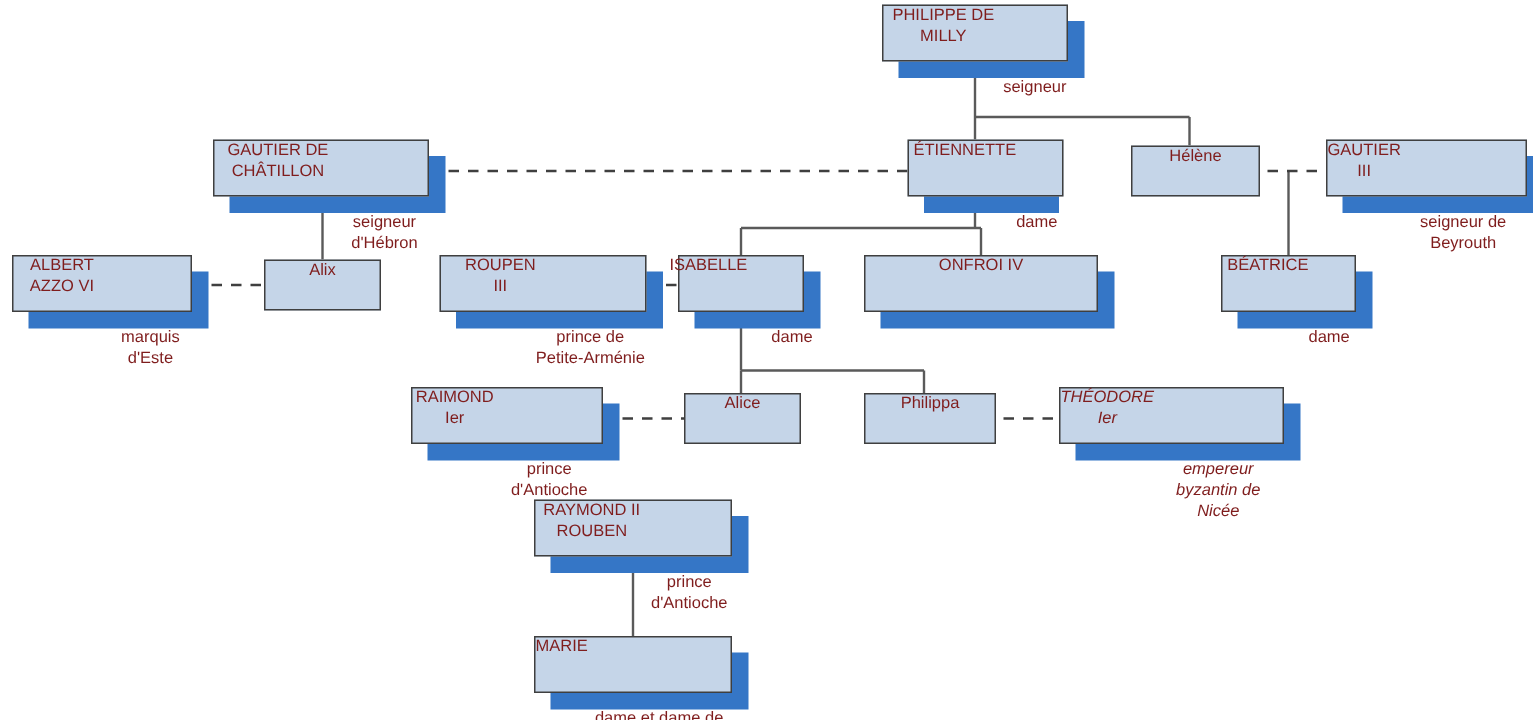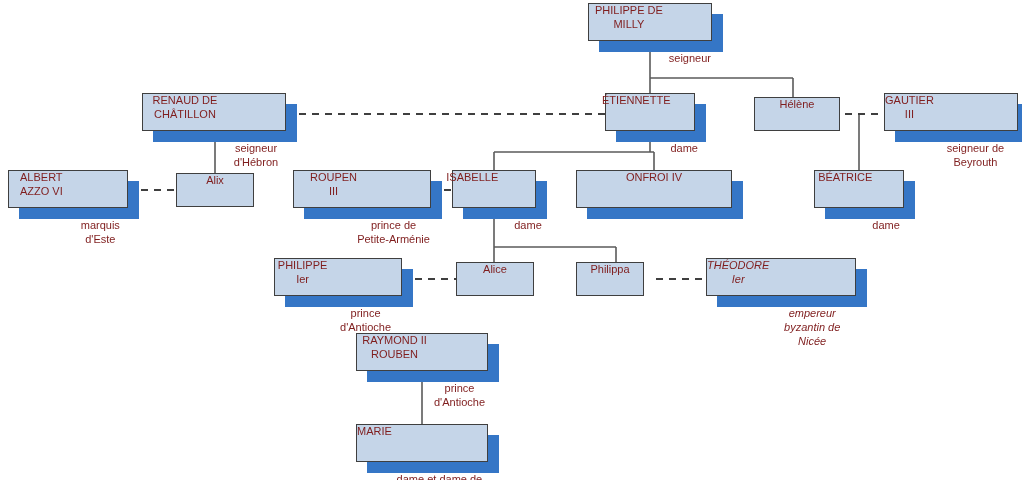--- a/index.html
+++ b/index.html
@@ -74,25 +74,25 @@
   </svg>
 
   <div id="nodes-layer">
       <div class="shadow" style="left: 599px; top: 14px; width: 124px; height: 38px;"></div>
       <div class="node" style="left: 588px; top: 3px; width: 124px; height: 38px;">
         <div class="l1">PHILIPPE DE MILLY</div>
         <div class="l2">seigneur</div>
       </div>
       <div class="shadow" style="left: 153px; top: 104px; width: 144px; height: 38px;"></div>
       <div class="node" style="left: 142px; top: 93px; width: 144px; height: 38px;">
-        <div class="l1">RENAUD DE CHÂTILLON</div>
+        <div class="l1">GAUTIER DE CHÂTILLON</div>
         <div class="l2">seigneur d'Hébron</div>
       </div>
       <div class="shadow" style="left: 616px; top: 104px; width: 90px; height: 38px;"></div>
-      <div class="node" style="left: 605px; top: 93px; width: 90px; height: 38px;">
+      <div class="node" style="left: 605px; top: 93px; width: 104px; height: 38px;">
         <div class="l1">ÉTIENNETTE</div>
         <div class="l2">dame</div>
       </div>
       <div class="node single" style="left: 754px; top: 97px; width: 86px; height: 34px;">
         <div class="l1">Hélène</div>
       </div>
       <div class="shadow" style="left: 895px; top: 104px; width: 134px; height: 38px;"></div>
       <div class="node" style="left: 884px; top: 93px; width: 134px; height: 38px;">
         <div class="l1">GAUTIER III</div>
         <div class="l2">seigneur de Beyrouth</div>
@@ -119,27 +119,27 @@
       <div class="node" style="left: 576px; top: 170px; width: 156px; height: 38px;">
         <div class="l1">ONFROI IV</div>
       </div>
       <div class="shadow" style="left: 825px; top: 181px; width: 90px; height: 38px;"></div>
       <div class="node" style="left: 814px; top: 170px; width: 90px; height: 38px;">
         <div class="l1">BÉATRICE</div>
         <div class="l2">dame</div>
       </div>
       <div class="shadow" style="left: 285px; top: 269px; width: 128px; height: 38px;"></div>
       <div class="node" style="left: 274px; top: 258px; width: 128px; height: 38px;">
-        <div class="l1">PHILIPPE Ier</div>
+        <div class="l1">RAIMOND Ier</div>
         <div class="l2">prince d'Antioche</div>
       </div>
       <div class="node single" style="left: 456px; top: 262px; width: 78px; height: 34px;">
         <div class="l1">Alice</div>
       </div>
-      <div class="node single" style="left: 576px; top: 262px; width: 68px; height: 34px;">
+      <div class="node single" style="left: 576px; top: 262px; width: 88px; height: 34px;">
         <div class="l1">Philippa</div>
       </div>
       <div class="shadow" style="left: 717px; top: 269px; width: 150px; height: 38px;"></div>
       <div class="node" style="left: 706px; top: 258px; width: 150px; height: 38px; font-style: italic;">
         <div class="l1">THÉODORE Ier</div>
         <div class="l2">empereur byzantin de Nicée</div>
       </div>
       <div class="shadow" style="left: 367px; top: 344px; width: 132px; height: 38px;"></div>
       <div class="node" style="left: 356px; top: 333px; width: 132px; height: 38px;">
         <div class="l1">RAYMOND II ROUBEN</div>

